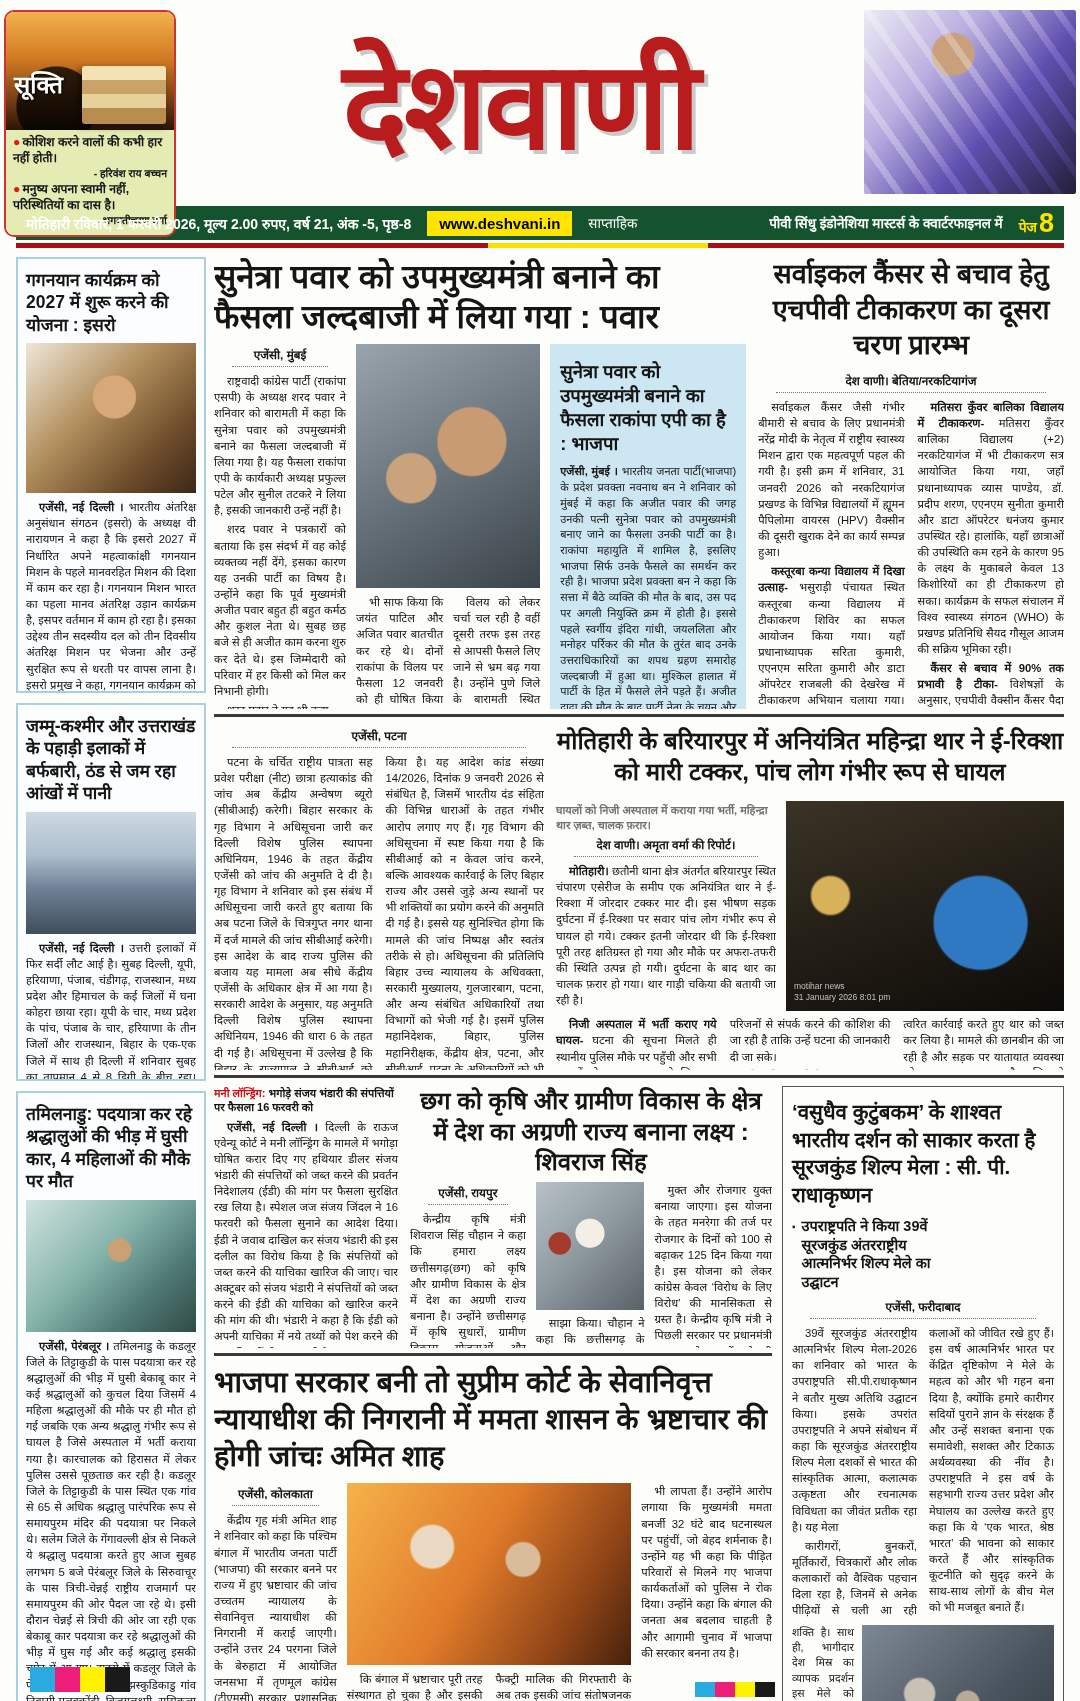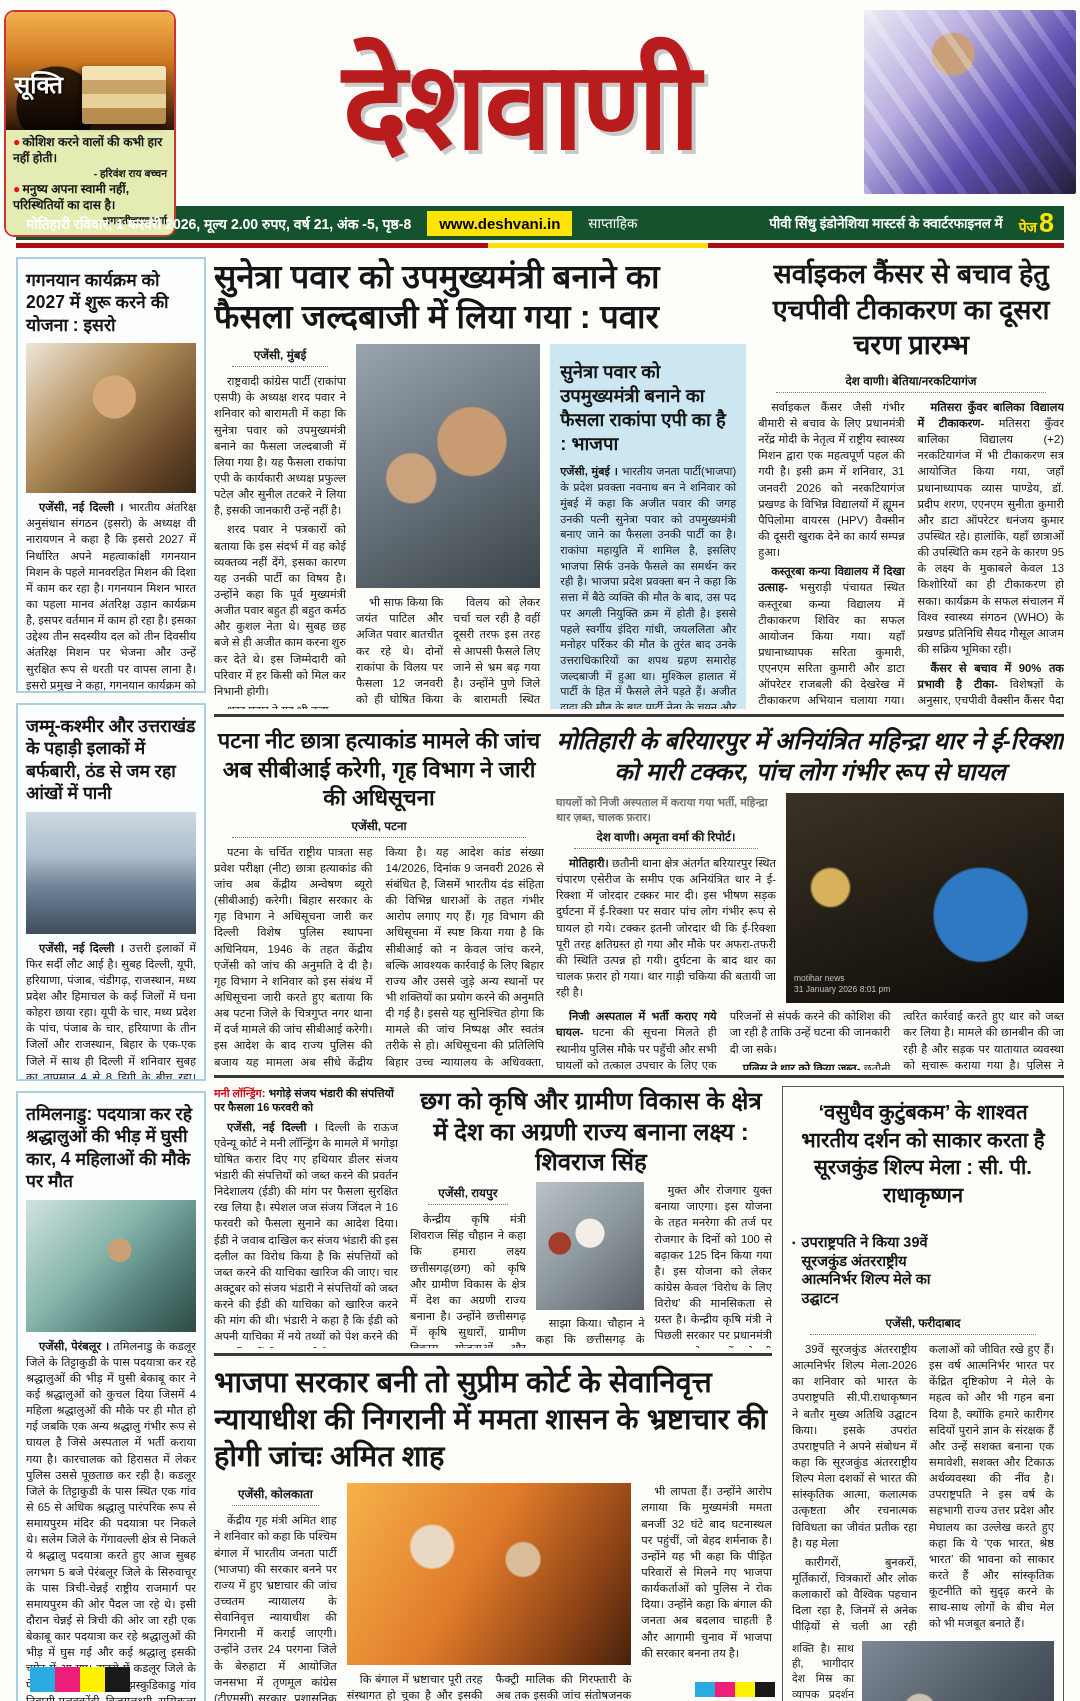--- a/index.html
+++ b/index.html
@@ -67,21 +67,21 @@
   .bjp-box .body-txt{font-size:11px;}
   
   .cervical{flex:1;min-width:0;}
   .cervical h2{margin:0 6px 8px;font-size:27px;line-height:1.32;font-weight:700;text-align:center;}
   .two-col{column-count:2;column-gap:13px;}
   
   .band-mid{display:flex;gap:12px;height:345px;overflow:hidden;margin-top:4px;}
   .patna{width:330px;flex:none;}
   .patna h2{margin:2px 0 4px;font-size:22px;line-height:1.3;font-weight:800;text-align:center;}
   .motihari{flex:1;min-width:0;}
-  .motihari h1{margin:0 0 6px;font-size:24px;line-height:1.3;font-weight:800;text-align:center;font-style:italic;}
+  .motihari h1{margin:0 0 14px;font-size:24px;line-height:1.3;font-weight:800;text-align:center;}
   .moti-top{display:flex;gap:10px;margin-bottom:5px;}
   .moti-left{width:220px;flex:none;}
   .moti-red{color:#737373;font-weight:800;font-size:11px;text-align:left;line-height:1.35;margin:2px 0 3px;}
   .ph-thar{flex:1;position:relative;background:
       radial-gradient(circle at 70% 58%,#2f79c2 0 20%,rgba(0,0,0,0) 21%),
       radial-gradient(circle at 16% 45%,#d8b25a 0 7%,rgba(0,0,0,0) 8%),
       linear-gradient(160deg,#3a3326 0%,#211c14 55%,#0d0b08 100%);}
   .ph-overlay{position:absolute;left:8px;bottom:8px;color:#ddd;font-size:8.5px;line-height:1.3;opacity:.85;}
   .three-col{column-count:3;column-gap:13px;}
   
@@ -107,21 +107,21 @@
   .as-body{display:flex;gap:10px;}
   .as-c1{width:22%;}
   .as-mid{width:51%;display:flex;flex-direction:column;gap:6px;}
   .ph-modi{height:182px;background:
       radial-gradient(circle at 30% 35%,#e9d8c2 0 9%,rgba(0,0,0,0) 10%),
       radial-gradient(circle at 62% 42%,#d9bd9a 0 8%,rgba(0,0,0,0) 9%),
       linear-gradient(120deg,#f6b24a 0%,#e07b2a 45%,#8e4416 78%,#46210c 100%);}
   .as-c3{flex:1;}
   
   .sk-col{width:262px;flex:none;border:1.5px solid #555;padding:9px 9px 6px;overflow:hidden;height:648px;}
-  .sk-col h2{margin:2px 0 24px;font-size:20.5px;line-height:1.35;font-weight:800;text-align:center;}
+  .sk-col h2{margin:2px 0 8px;font-size:20.5px;line-height:1.35;font-weight:800;text-align:left;}
   .sk-bullet{display:flex;gap:6px;font-size:14.5px;font-weight:800;line-height:1.3;margin:0 0 6px;width:60%;}
   .sk-bullet .sq{color:#222;font-size:10px;padding-top:3px;}
   .sk-cols{column-count:2;column-gap:12px;}
   .sk-bottom{display:flex;gap:8px;margin-top:6px;}
   .sk-side{width:62px;flex:none;font-size:10.8px;}
   .ph-officials{flex:1;height:228px;background:
       radial-gradient(circle at 30% 30%,#c8c2b4 0 7%,rgba(0,0,0,0) 8%),
       radial-gradient(circle at 55% 34%,#b7ab98 0 6%,rgba(0,0,0,0) 7%),
       linear-gradient(135deg,#7c8894 0%,#4a545e 48%,#232a31 100%);}
   
@@ -242,21 +242,20 @@
             <p><span class="lead">मतिसरा कुँवर बालिका विद्यालय में टीकाकरण-</span> <span>मतिसरा कुँवर बालिका विद्यालय (+2) नरकटियागंज में भी टीकाकरण सत्र आयोजित किया गया, जहाँ प्रधानाध्यापक व्यास पाण्डेय, डॉ. प्रदीप शरण, एएनएम सुनीता कुमारी और डाटा ऑपरेटर धनंजय कुमार उपस्थित रहे। हालांकि, यहाँ छात्राओं की उपस्थिति कम रहने के कारण 95 के लक्ष्य के मुकाबले केवल 13 किशोरियों का ही टीकाकरण हो सका। कार्यक्रम के सफल संचालन में विश्व स्वास्थ्य संगठन (WHO) के प्रखण्ड प्रतिनिधि सैयद गौसूल आजम की सक्रिय भूमिका रही।</span></p>
             <p><span class="lead">कैंसर से बचाव में 90% तक प्रभावी है टीका-</span> <span>विशेषज्ञों के अनुसार, एचपीवी वैक्सीन कैंसर पैदा करने वाले वायरस संक्रमण को 90% से अधिक मामलों में रोकने में सक्षम है। यह विशेष रूप से टाइप 16 और 18 के वायरस से सुरक्षा प्रदान करती है, जो सर्वाइकल कैंसर के मुख्य कारक हैं।</span></p>
           </div>
         </div>
       </div>
 
       <hr class="hrule">
 
       <div class="band-mid">
         <div class="patna">
-          <h2>पटना नीट छात्रा हत्याकांड मामले की जांच अब सीबीआई करेगी, गृह विभाग ने जारी की अधिसूचना</h2>
           <div class="byline">एजेंसी, पटना</div>
           <div class="two-col body-txt">
             <p>पटना के चर्चित राष्ट्रीय पात्रता सह प्रवेश परीक्षा (नीट) छात्रा हत्याकांड की जांच अब केंद्रीय अन्वेषण ब्यूरो (सीबीआई) करेगी। बिहार सरकार के गृह विभाग ने अधिसूचना जारी कर दिल्ली विशेष पुलिस स्थापना अधिनियम, 1946 के तहत केंद्रीय एजेंसी को जांच की अनुमति दे दी है। गृह विभाग ने शनिवार को इस संबंध में अधिसूचना जारी करते हुए बताया कि अब पटना जिले के चित्रगुप्त नगर थाना में दर्ज मामले की जांच सीबीआई करेगी। इस आदेश के बाद राज्य पुलिस की बजाय यह मामला अब सीधे केंद्रीय एजेंसी के अधिकार क्षेत्र में आ गया है। सरकारी आदेश के अनुसार, यह अनुमति दिल्ली विशेष पुलिस स्थापना अधिनियम, 1946 की धारा 6 के तहत दी गई है। अधिसूचना में उल्लेख है कि बिहार के राज्यपाल ने सीबीआई को जांच, पर्यवेक्षण और आवश्यक कार्रवाई के लिए राज्य में अधिकार क्षेत्र प्रदान किया है। यह आदेश कांड संख्या 14/2026, दिनांक 9 जनवरी 2026 से संबंधित है, जिसमें भारतीय दंड संहिता की विभिन्न धाराओं के तहत गंभीर आरोप लगाए गए हैं। गृह विभाग की अधिसूचना में स्पष्ट किया गया है कि सीबीआई को न केवल जांच करने, बल्कि आवश्यक कार्रवाई के लिए बिहार राज्य और उससे जुड़े अन्य स्थानों पर भी शक्तियों का प्रयोग करने की अनुमति दी गई है। इससे यह सुनिश्चित होगा कि मामले की जांच निष्पक्ष और स्वतंत्र तरीके से हो। अधिसूचना की प्रतिलिपि बिहार उच्च न्यायालय के अधिवक्ता, सरकारी मुख्यालय, गुलजारबाग, पटना, और अन्य संबंधित अधिकारियों तथा विभागों को भेजी गई है। इसमें पुलिस महानिदेशक, बिहार, पुलिस महानिरीक्षक, केंद्रीय क्षेत्र, पटना, और सीबीआई, पटना के अधिकारियों को भी सूचना दी गई है, ताकि जांच प्रक्रिया शीघ्र और सुचारू रूप से आगे बढ़ सके।</p>
           </div>
         </div>
 
         <div class="motihari">
           <h1>मोतिहारी के बरियारपुर में अनियंत्रित महिन्द्रा थार ने ई-रिक्शा को मारी टक्कर, पांच लोग गंभीर रूप से घायल</h1>
           <div class="moti-top">
             <div class="moti-left">

